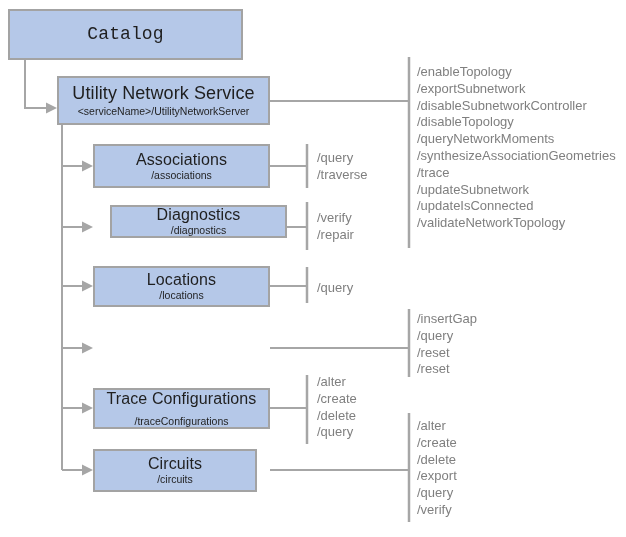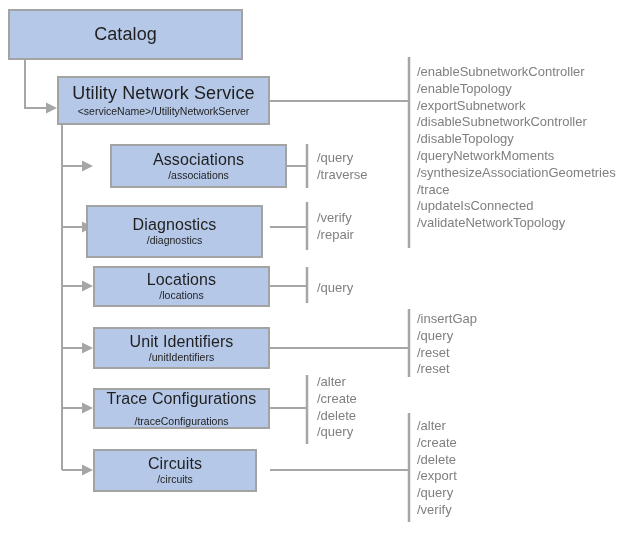--- a/index.html
+++ b/index.html
@@ -25,24 +25,24 @@
     background:var(--box-fill);
     border:2px solid var(--box-border);
     display:flex;flex-direction:column;
     align-items:center;justify-content:center;
     color:var(--node-text);
     line-height:1.08;
   }
   .node-title{font-size:18px;letter-spacing:.1px;white-space:nowrap;}
   .node-path{font-size:10.5px;margin-top:2px;white-space:nowrap;}
   .node.small .node-title{font-size:16px;}
-  .n-catalog{left:8px;top:9px;width:235px;height:51px;}
+  .n-catalog{left:8px;top:9px;width:235px;height:51px;font-family:Liberation Mono, monospace;}
   .n-uns{left:57px;top:76px;width:213px;height:49px;}
-  .n-assoc{left:110px;top:144px;width:177px;height:44px;}
-  .n-diag{left:86px;top:205px;width:177px;height:53px;}
+  .n-assoc{left:93px;top:144px;width:177px;height:44px;}
+  .n-diag{left:110px;top:205px;width:177px;height:33px;}
   .n-loc{left:93px;top:266px;width:177px;height:41px;}
   .n-unit{left:93px;top:327px;width:177px;height:42px;}
   .n-trace{left:93px;top:388px;width:177px;height:41px;justify-content:space-between;}
   .n-circ{left:93px;top:449px;width:164px;height:43px;}
   .ops{
     position:absolute;
     color:var(--ops-text);
     font-size:13px;line-height:16.8px;
     white-space:nowrap;
   }
@@ -112,44 +112,40 @@
   <div class="node small n-diag">
     <div class="node-title">Diagnostics</div>
     <div class="node-path">/diagnostics</div>
   </div>
 
   <div class="node small n-loc">
     <div class="node-title">Locations</div>
     <div class="node-path">/locations</div>
   </div>
 
-  <div class="node small n-unit">
-    <div class="node-title">Unit Identifiers</div>
-    <div class="node-path">/unitIdentifiers</div>
-  </div>
 
   <div class="node small n-trace">
     <div class="node-title">Trace Configurations</div>
     <div class="node-path">/traceConfigurations</div>
   </div>
 
   <div class="node small n-circ">
     <div class="node-title">Circuits</div>
     <div class="node-path">/circuits</div>
   </div>
 
   <div class="ops ops-uns">
-      <div class="op-line">/enableSubnetworkController</div>
       <div class="op-line">/enableTopology</div>
       <div class="op-line">/exportSubnetwork</div>
       <div class="op-line">/disableSubnetworkController</div>
       <div class="op-line">/disableTopology</div>
       <div class="op-line">/queryNetworkMoments</div>
       <div class="op-line">/synthesizeAssociationGeometries</div>
       <div class="op-line">/trace</div>
+      <div class="op-line">/updateSubnetwork</div>
       <div class="op-line">/updateIsConnected</div>
       <div class="op-line">/validateNetworkTopology</div>
     </div>
   <div class="ops ops-assoc">
       <div class="op-line">/query</div>
       <div class="op-line">/traverse</div>
     </div>
   <div class="ops ops-diag">
       <div class="op-line">/verify</div>
       <div class="op-line">/repair</div>

